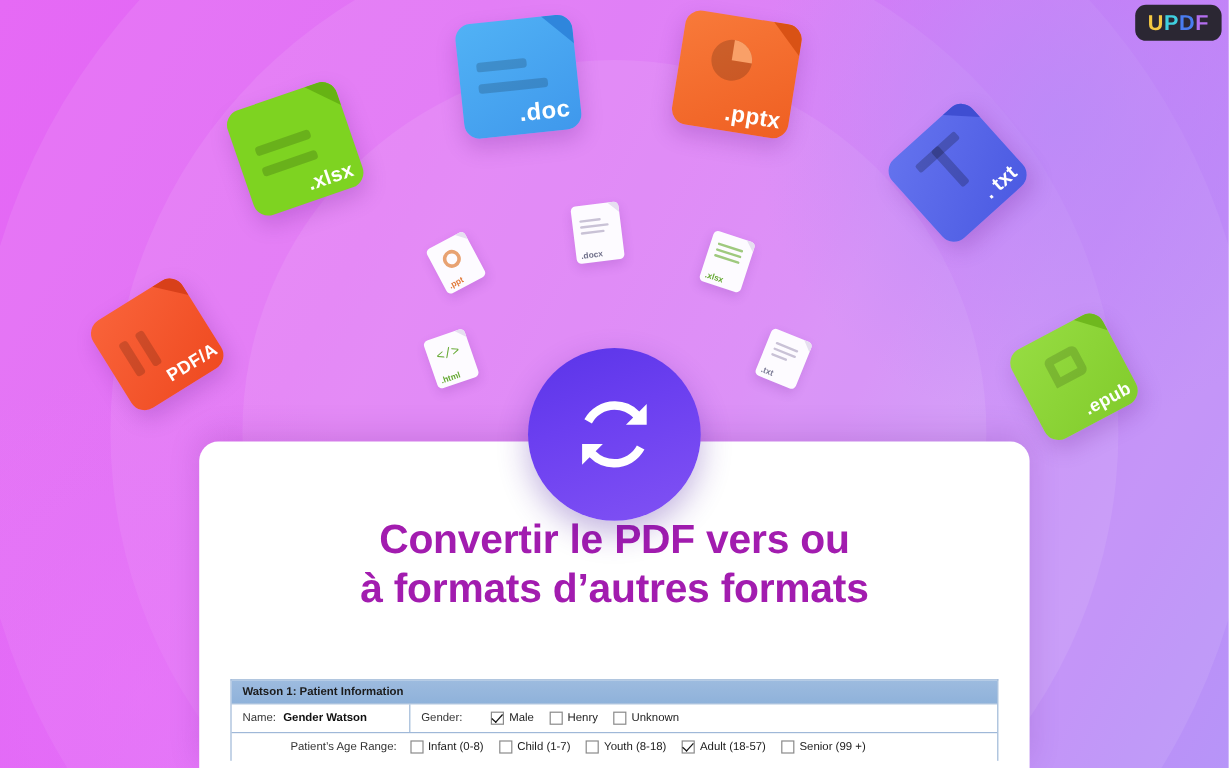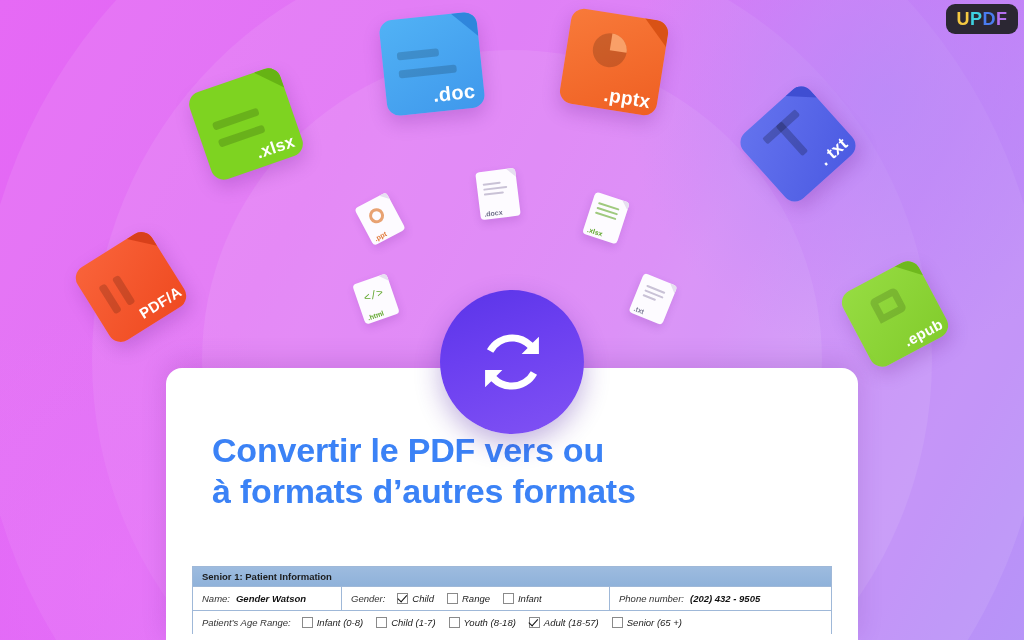--- a/index.html
+++ b/index.html
@@ -142,27 +142,26 @@
     width: 692px; height: 272px;
     background: #ffffff;
     border-radius: 16px 16px 0 0;
     box-shadow: 0 -6px 26px rgba(90,20,130,0.16);
     z-index: 18;
   }
 
   #headline {
     margin: 0;
     padding-top: 62px;
-    text-align: left;
-    color: #3b82f6;
+    text-align: center;
+    color: #a21caf;
     font-size: 34px;
     font-weight: bold;
     line-height: 1.22;
     letter-spacing: -0.2px;
-    padding-left: 46px;
   }
 
   
   #form-preview {
     position: absolute;
     left: 26px; right: 26px;
     top: 198px;
     border: 1px solid #9fb8d8;
     border-bottom: none;
     background: #fff;
@@ -181,21 +180,20 @@
     font-weight: bold;
     font-size: 9.5px;
     width: 100%;
     box-sizing: border-box;
   }
   .fcell {
     padding: 6px 9px;
     display: flex;
     align-items: flex-end;
     box-sizing: border-box;
-    font-style: italic;
   }
   .fcell + .fcell { border-left: 1px solid #9fb8d8; }
   .flabel { color: #333; margin-right: 6px; white-space: nowrap; }
   .fvalue { font-weight: bold; color: #111; }
 
   .cbox {
     display: inline-block;
     width: 9px; height: 9px;
     border: 1px solid #8a8a8a;
     margin-right: 4px;
@@ -327,71 +325,67 @@
   <div id="white-card">
 
     <h1 id="headline">
       <span>Convertir le PDF vers ou</span><br>
       <span>à formats d’autres formats</span>
     </h1>
 
     <div id="form-preview">
 
       <div class="frow">
-        <div class="fhead">Senior 1: Patient Information</div>
+        <div class="fhead">Watson 1: Patient Information</div>
       </div>
 
       <div class="frow">
         <div class="fcell" style="width:148px;">
           <span class="flabel">Name:</span>
           <span class="fvalue">Gender Watson</span>
         </div>
         <div class="fcell" style="flex:1;">
-          <span class="flabel" style="margin-right:12px;">Gender:</span>
+          <span class="flabel" style="margin-right:24px;">Gender:</span>
           <span class="copt">
             <span class="cbox checked"></span>
-            <span>Child</span>
-          </span>
-          <span class="copt">
-            <span class="cbox"></span>
-            <span>Range</span>
-          </span>
-          <span class="copt">
-            <span class="cbox"></span>
-            <span>Infant</span>
-          </span>
-        </div>
-        <div class="fcell" style="width:222px;">
-          <span class="flabel">Phone number:</span>
-          <span class="fvalue">(202) 432 - 9505</span>
+            <span>Male</span>
+          </span>
+          <span class="copt">
+            <span class="cbox"></span>
+            <span>Henry</span>
+          </span>
+          <span class="copt">
+            <span class="cbox"></span>
+            <span>Unknown</span>
+          </span>
         </div>
       </div>
 
       <div class="frow">
         <div class="fcell" style="width:100%;">
-          <span class="flabel" style="margin-right:11px;">Patient’s Age Range:</span>
+          <span class="flabel" style="margin-right:11px;margin-left:40px;">Patient’s Age Range:</span>
           <span class="copt">
             <span class="cbox"></span>
             <span>Infant (0-8)</span>
           </span>
           <span class="copt">
             <span class="cbox"></span>
             <span>Child (1-7)</span>
           </span>
           <span class="copt">
             <span class="cbox"></span>
             <span>Youth (8-18)</span>
           </span>
           <span class="copt">
             <span class="cbox checked"></span>
             <span>Adult (18-57)</span>
           </span>
           <span class="copt">
             <span class="cbox"></span>
-            <span>Senior (65 +)</span>
+            <span>Senior (99 +)</span>
           </span>
         </div>
       </div>
 
     </div>
   </div>
 
 </div>
 
 </body></html>

